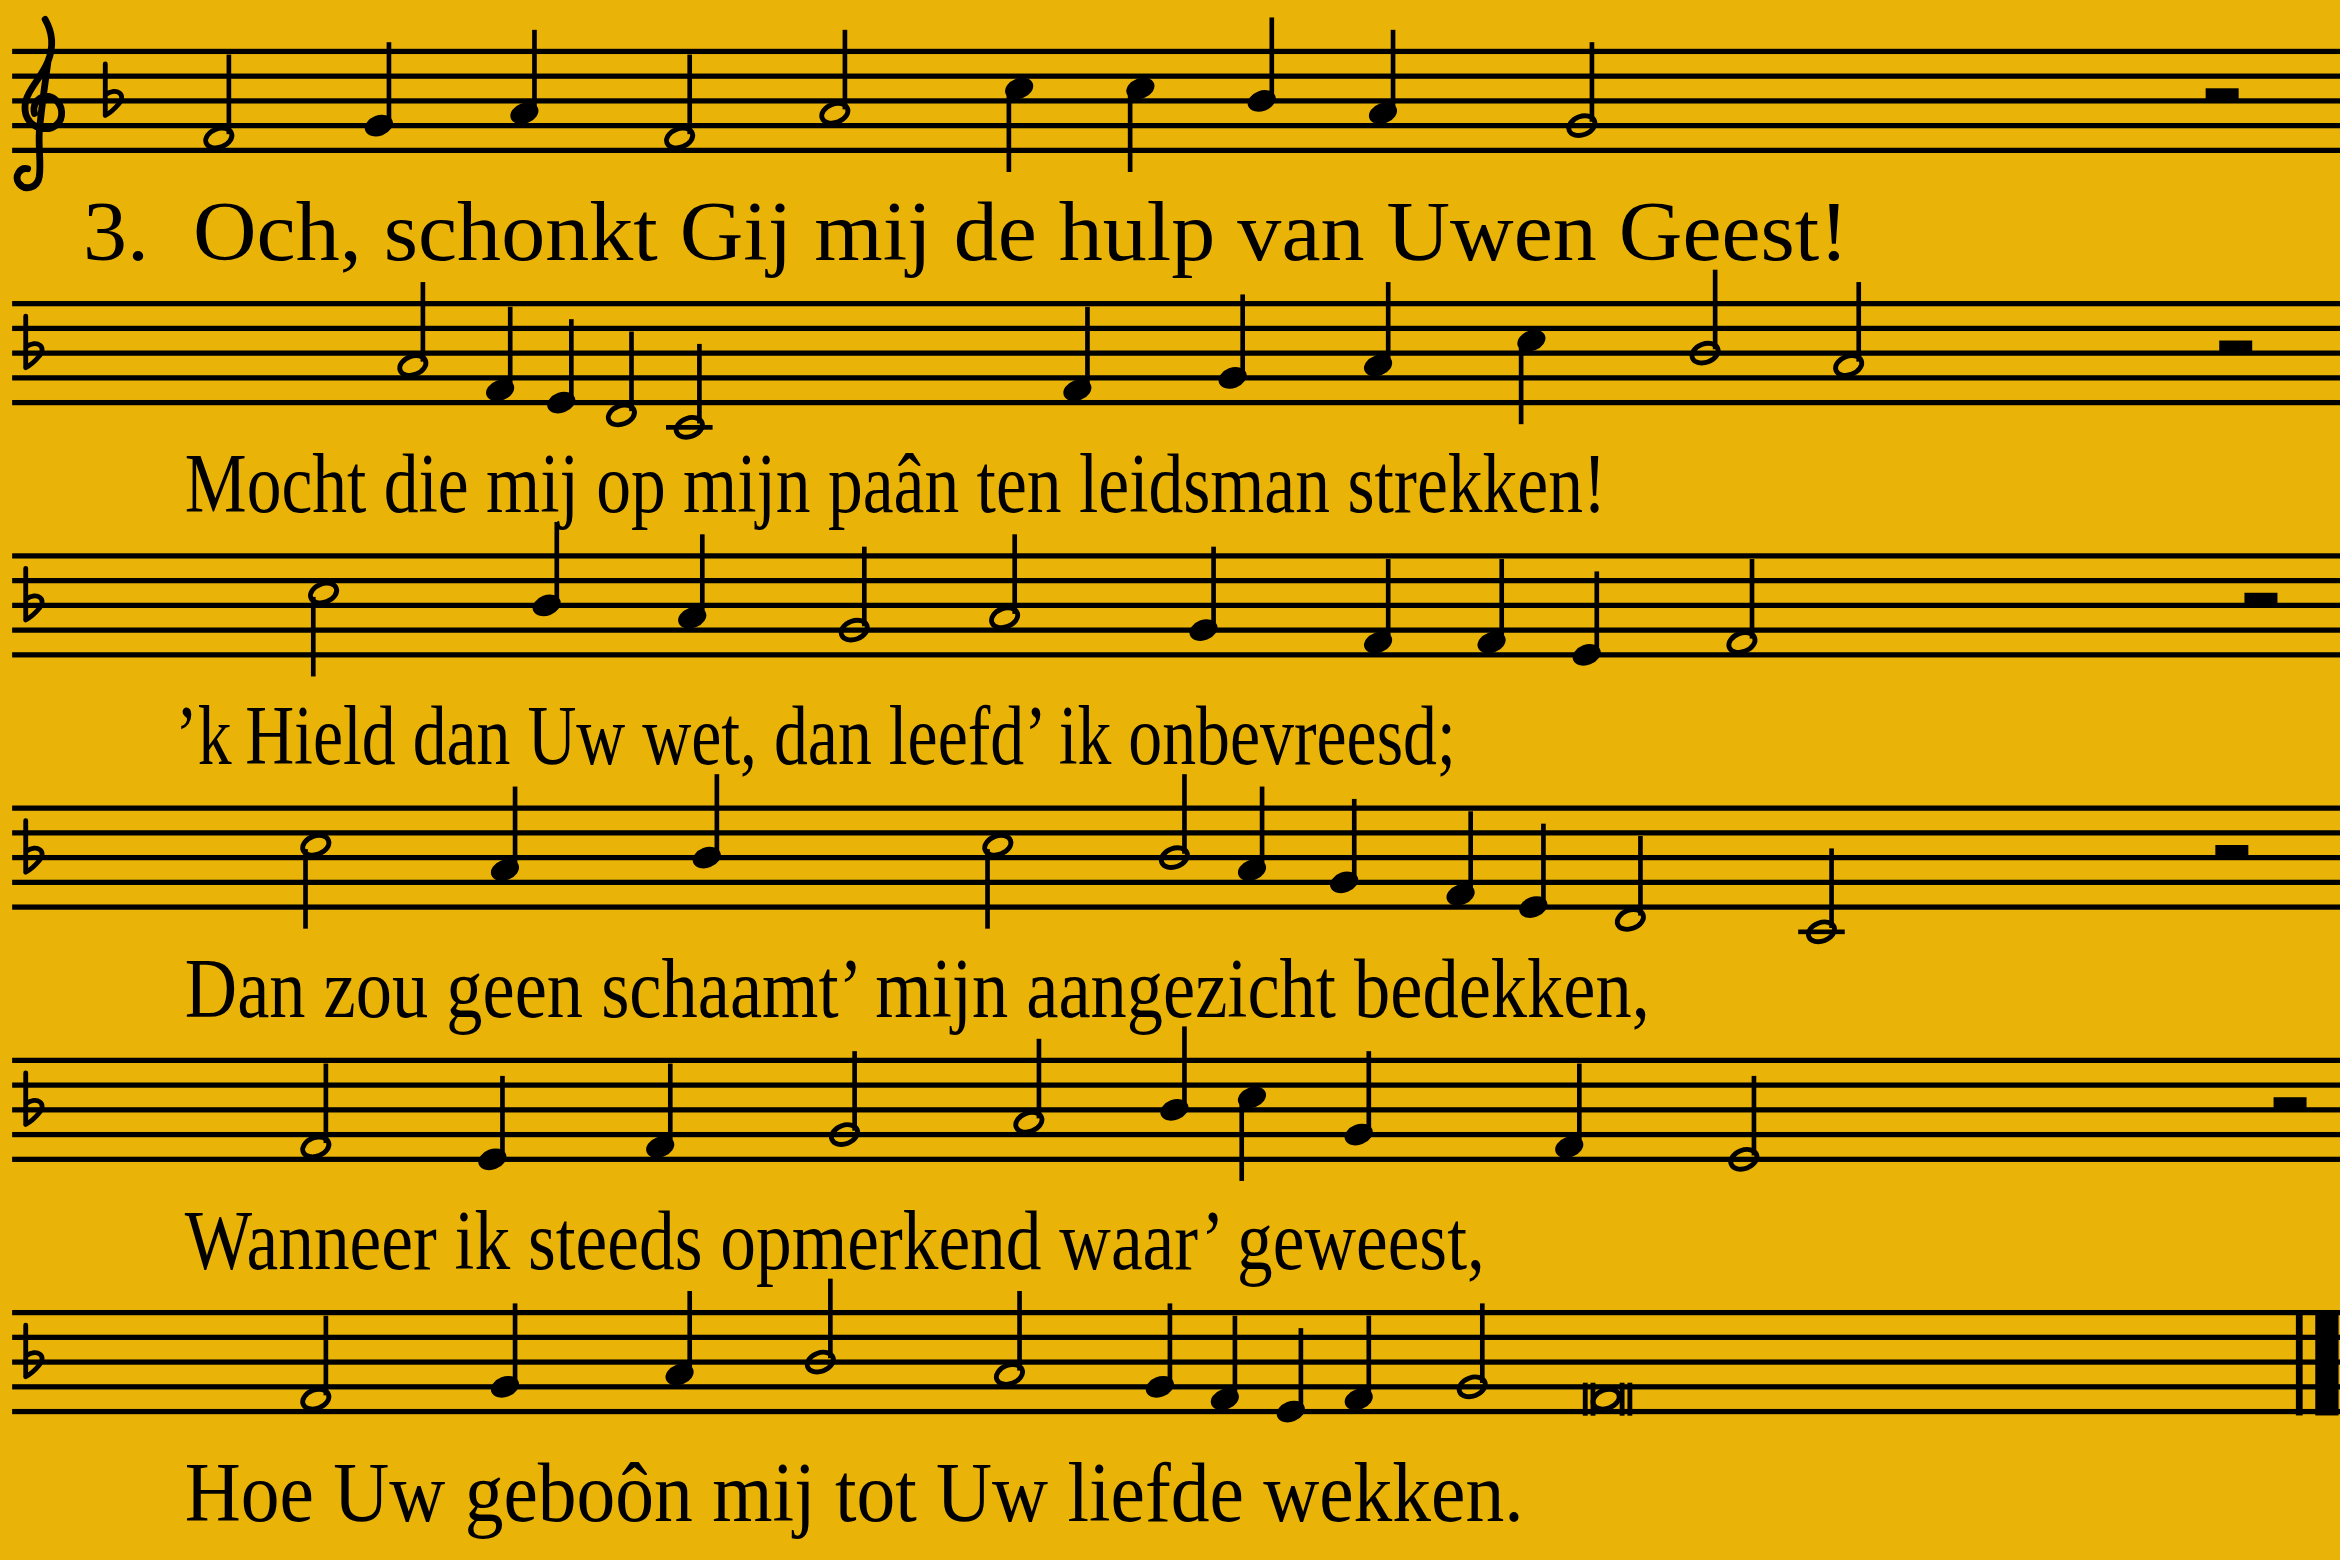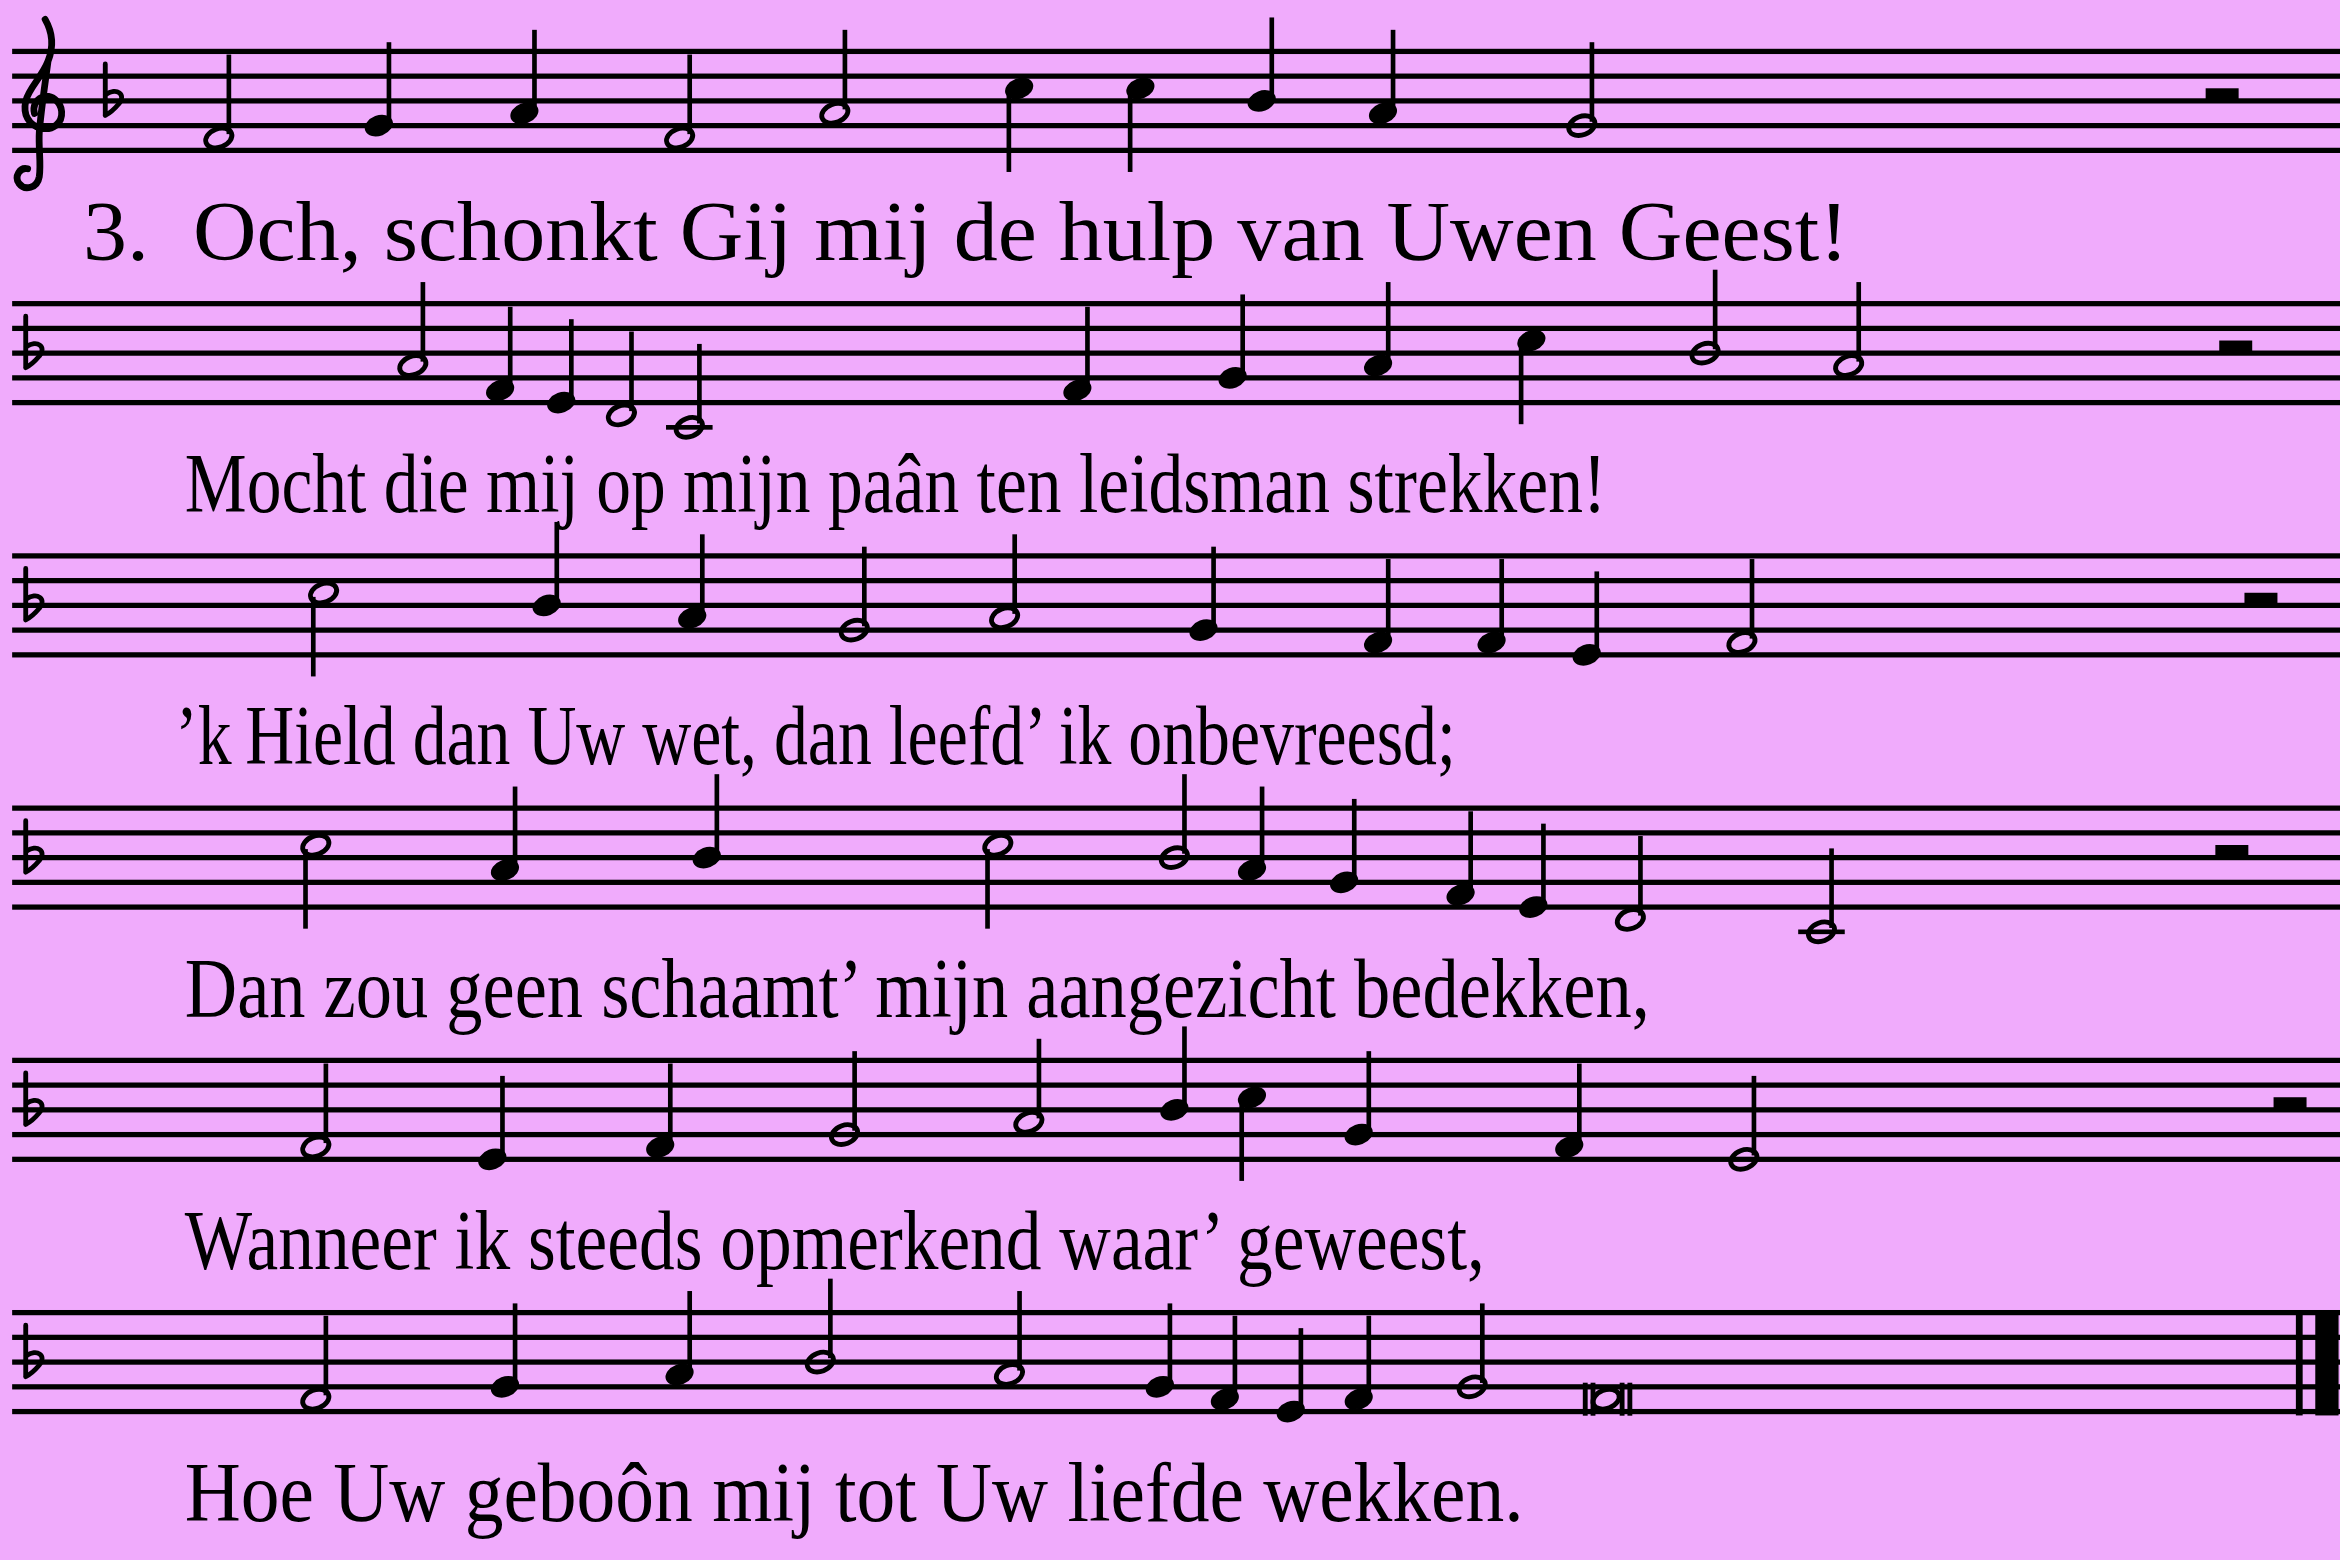--- a/index.html
+++ b/index.html
@@ -1,16 +1,16 @@
 <!DOCTYPE html>
 <html><head>
 <meta charset="utf-8">
 <style>
   html,body{margin:0;padding:0;background:#ffffff;}
-  .page{position:relative;width:2341px;height:1560px;background:#f0abfc;overflow:hidden;}
+  .page{position:relative;width:2341px;height:1560px;background:#eab308;overflow:hidden;}
   #score{display:block;width:2341px;height:1560px;}
   .lyric{font-family:"Liberation Serif","DejaVu Serif",serif;font-size:88px;fill:#000000;}
 </style>
 </head>
 <body>
 
 <div class="page">
   <svg id="score" viewBox="0 0 2412 1608" xmlns="http://www.w3.org/2000/svg">
       <g>
         <rect x="12" y="50.3" width="2400" height="5.4" fill="#000000"></rect>

